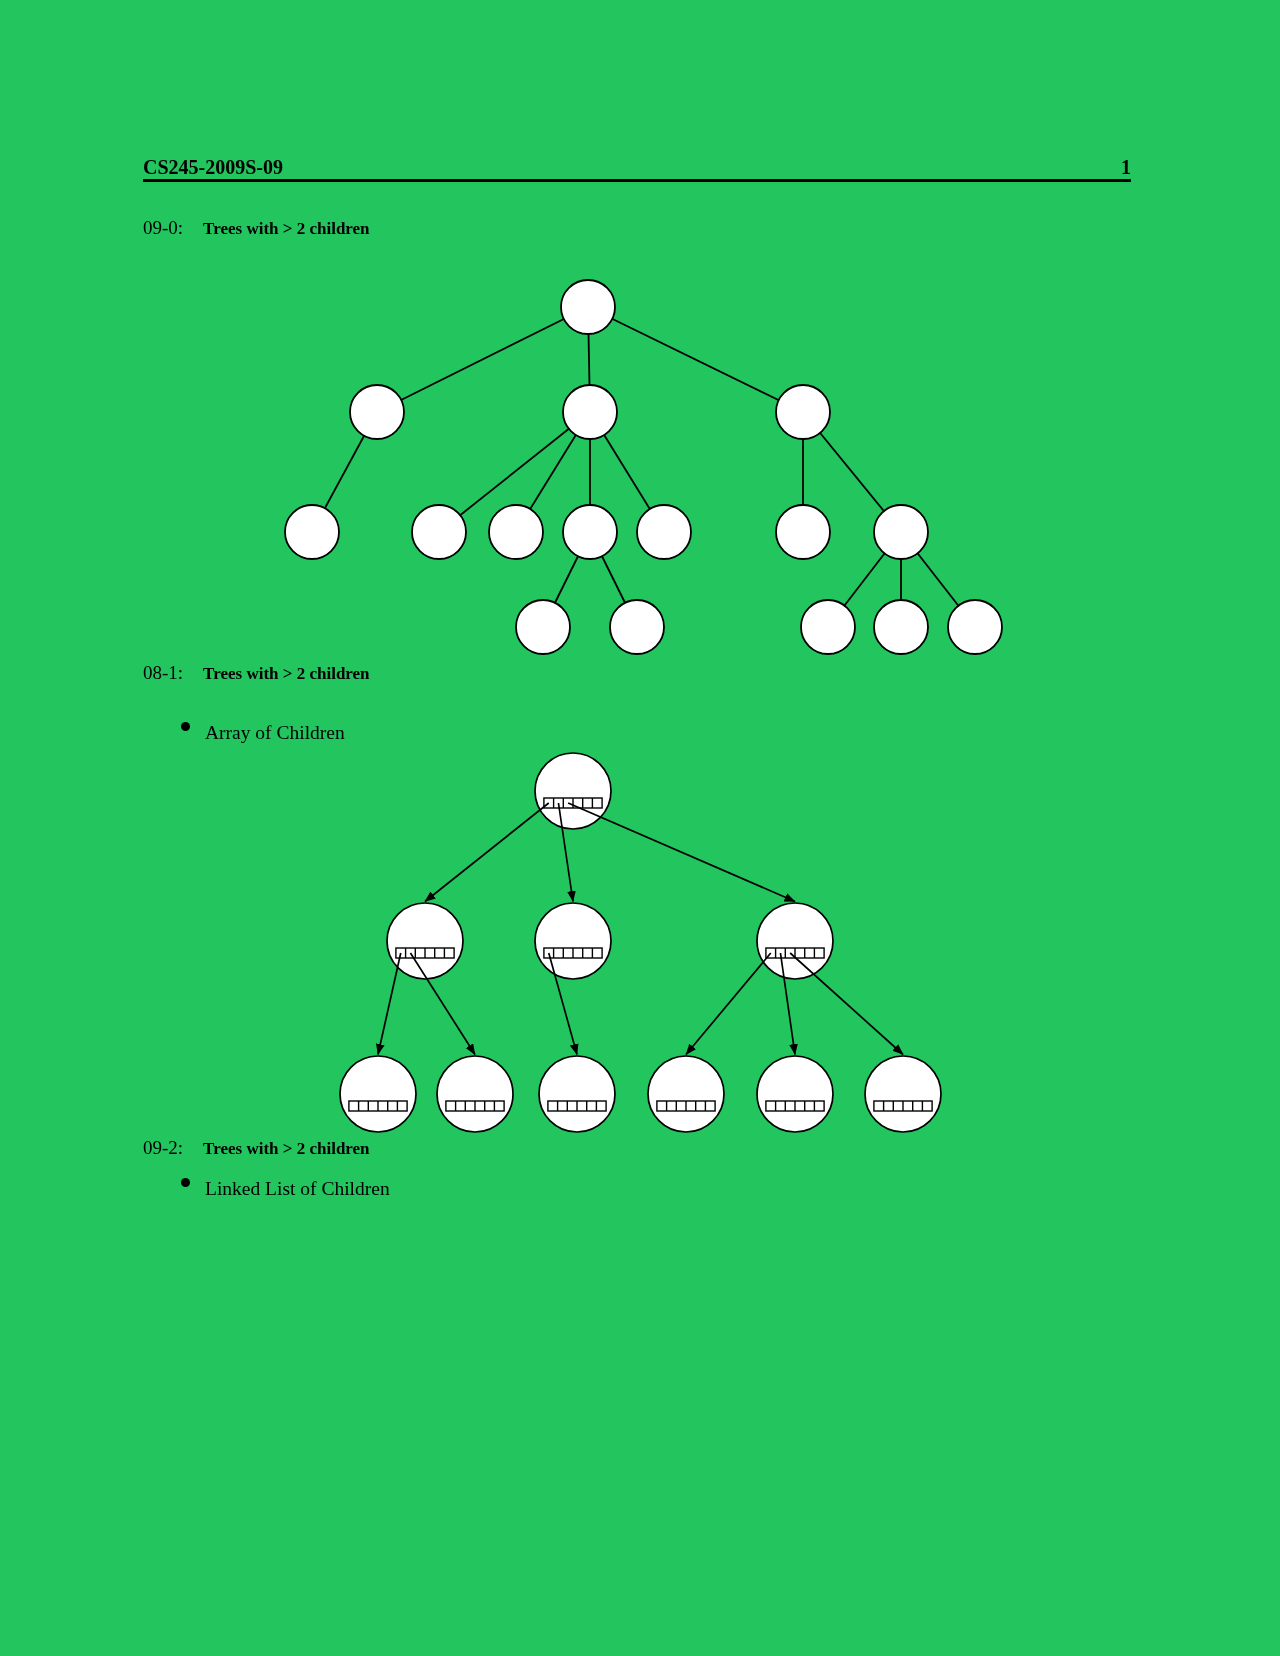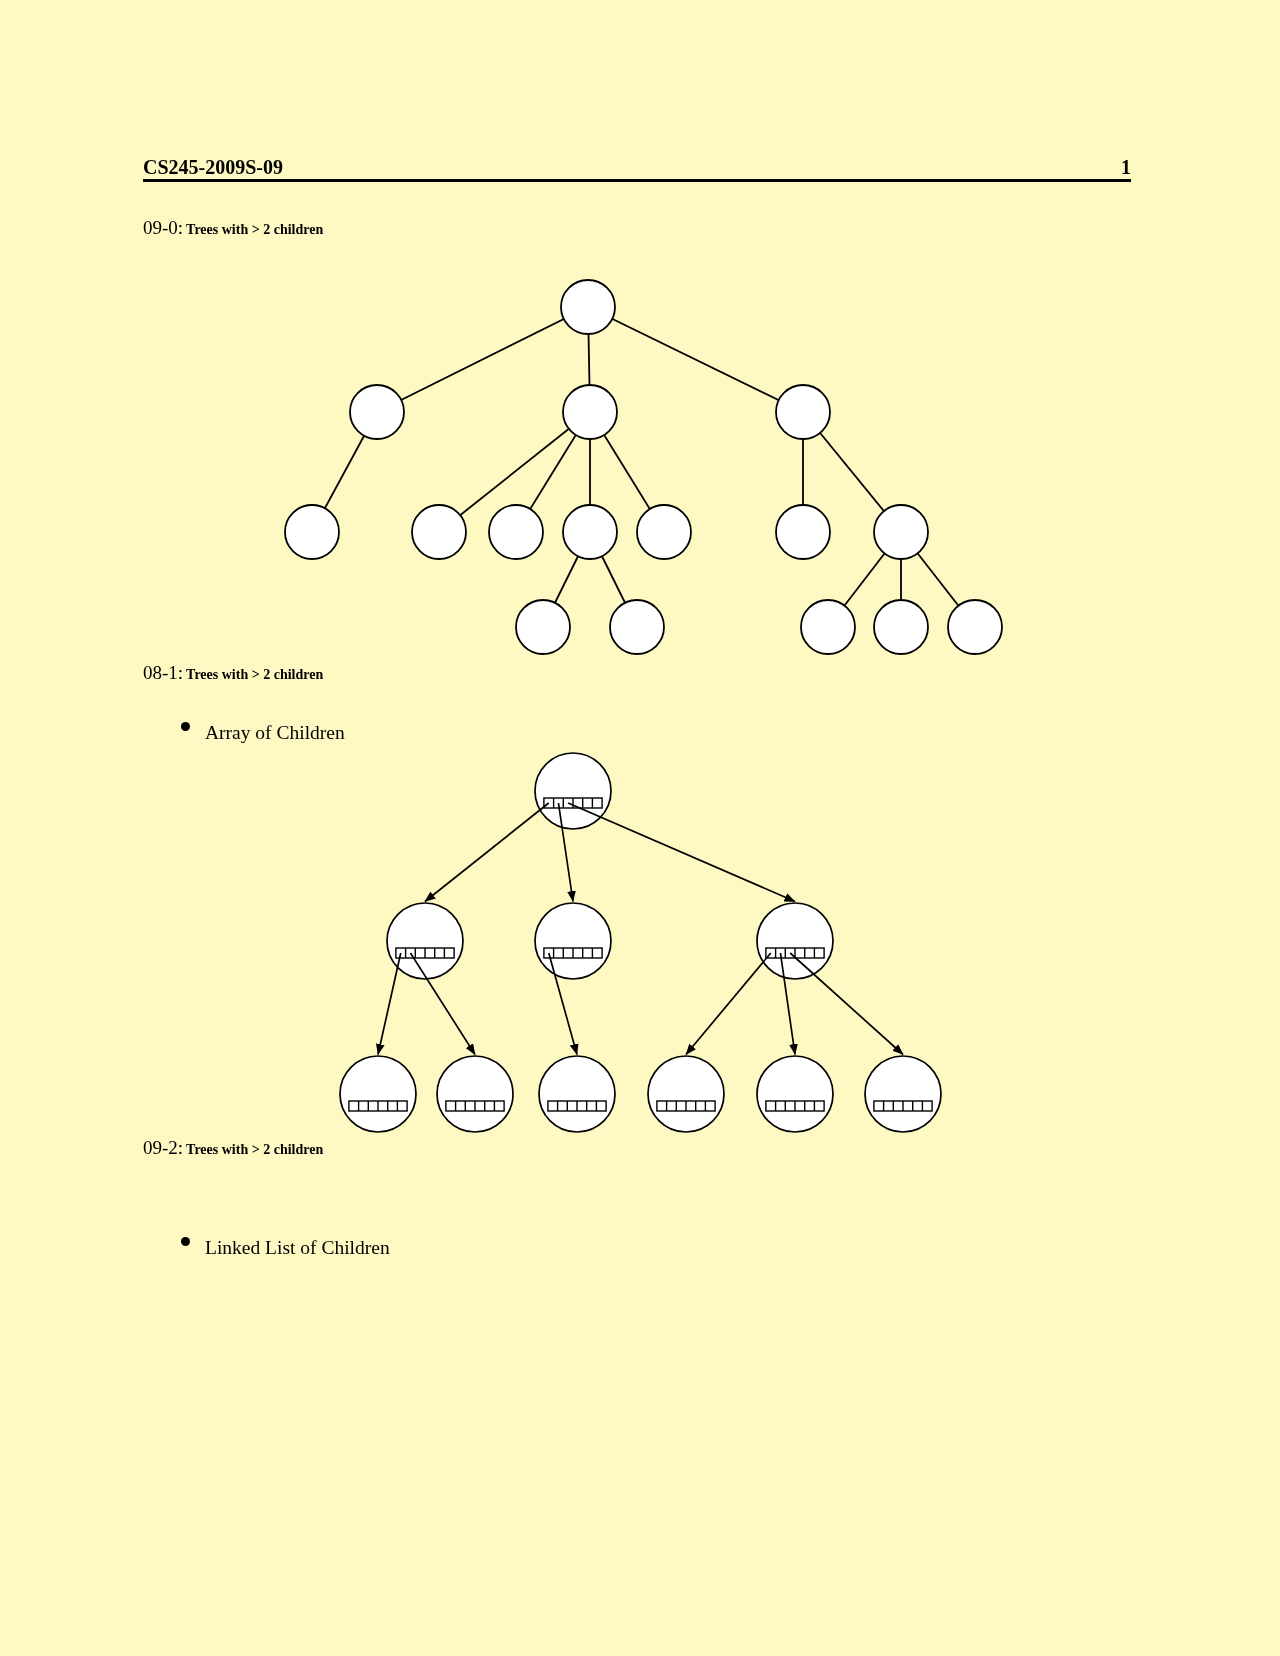--- a/index.html
+++ b/index.html
@@ -1,42 +1,42 @@
 <!DOCTYPE html>
 <html><head>
 <meta charset="utf-8">
 <style>
   html,body{margin:0;padding:0;background:#9a9a9a;}
   .page{
     position:relative;
     width:1280px;height:1656px;
     margin:0 auto;
-    background:#fef9c3;
+    background:#22c55e;
     font-family:"Liberation Serif","DejaVu Serif",serif;
     color:#000;
     overflow:hidden;
   }
   .ph-left,.ph-center,.ph-right{
     position:absolute;left:143px;top:156px;width:988px;
     font-weight:bold;font-size:20px;line-height:22px;white-space:nowrap;
   }
   .ph-left{text-align:left;}
   .ph-center{text-align:center;}
   .ph-right{text-align:right;}
   .rule{position:absolute;left:143px;top:179px;width:988px;height:3px;background:#000;}
   .sec-head{position:absolute;left:143px;white-space:nowrap;line-height:24px;}
   .sec-label{font-size:19px;}
-  .sec-title{font-size:14px;font-weight:bold;margin-left:3px;}
+  .sec-title{font-size:17px;font-weight:bold;margin-left:20px;}
   .sh-0{top:216px;}
   .sh-1{top:661px;}
   .sh-2{top:1136px;}
   .body-line{position:absolute;left:172px;top:246px;font-size:19.5px;line-height:24px;white-space:nowrap;}
   .bullet{position:absolute;left:181px;display:flex;align-items:center;white-space:nowrap;}
   .b-1{top:706px;}
-  .b-2{top:1221px;}
+  .b-2{top:1162px;}
   .bullet .dot{width:9px;height:9px;border-radius:50%;background:#000;margin-right:15px;flex:0 0 auto;}
   .bullet .btxt{font-size:19.5px;line-height:26px;margin-top:14px;}
   svg.diagrams{position:absolute;left:0;top:0;width:1280px;height:1656px;}
 </style>
 </head>
 <body>
 
 <div class="page">
 
   <span class="ph-left">CS245-2009S-09</span>

